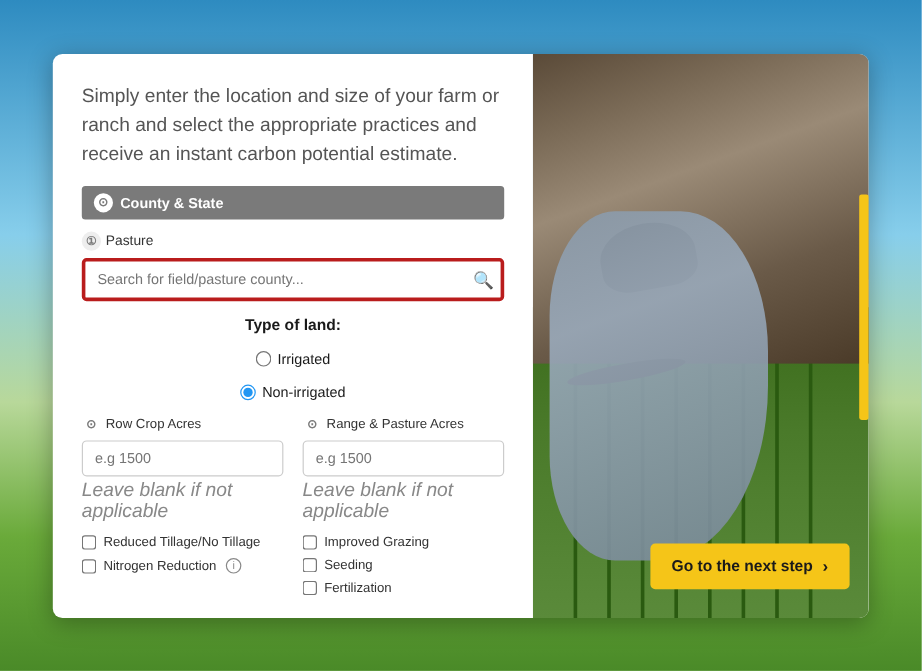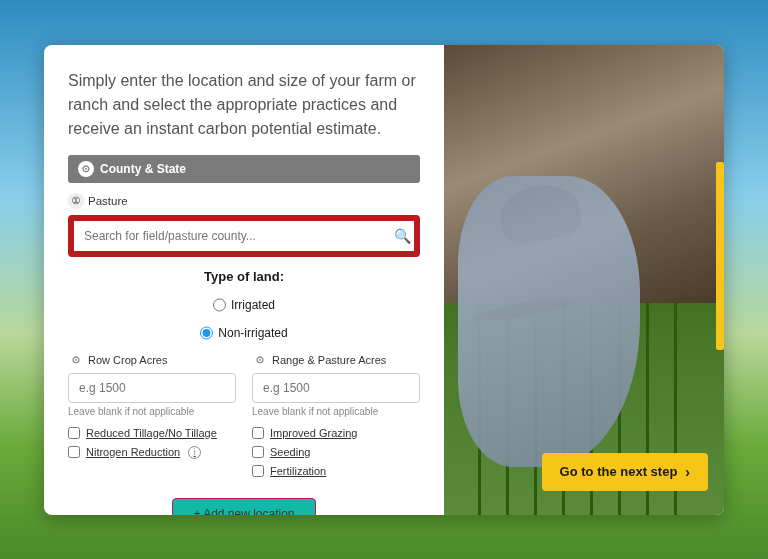--- a/index.html
+++ b/index.html
@@ -106,21 +106,21 @@
     }
 
     
     .search-wrapper {
       position: relative;
       margin-bottom: 12px;
     }
 
     .search-input {
       width: 100%;
-      border: 6px solid #b91c1c;
+      border: 3px solid #b91c1c;
       border-radius: 4px;
       padding: 8px 32px 8px 10px;
       font-size: 12px;
       color: #1d4ed8;
       outline: none;
     }
 
     .search-icon {
       position: absolute;
       right: 8px;
@@ -179,45 +179,45 @@
       width: 100%;
       border: 1px solid #ccc;
       border-radius: 4px;
       padding: 7px 10px;
       font-size: 12px;
       color: #bbb;
       outline: none;
     }
 
     .hint-text {
-      font-size: 10px;
+      font-size: 16px;
       color: #888;
       margin-top: 3px;
+      font-style: italic;
     }
 
     
     .checkboxes-row {
       display: flex;
       gap: 16px;
       margin-top: 10px;
     }
 
     .checkbox-col {
       flex: 1;
     }
 
     .checkbox-item {
       display: flex;
-      align-items: flex-start;
+      align-items: flex-end;
       gap: 6px;
       font-size: 11px;
       color: #333;
       margin-bottom: 7px;
       cursor: pointer;
-      text-decoration: underline;
     }
 
     .checkbox-item input[type="checkbox"] {
       width: 12px;
       height: 12px;
       accent-color: #888;
       flex-shrink: 0;
     }
 
     .info-icon {

